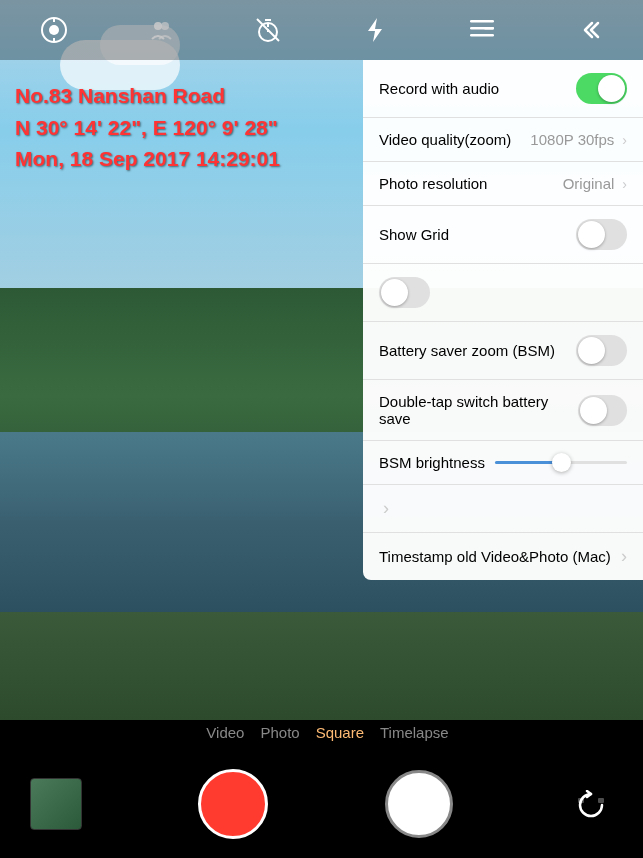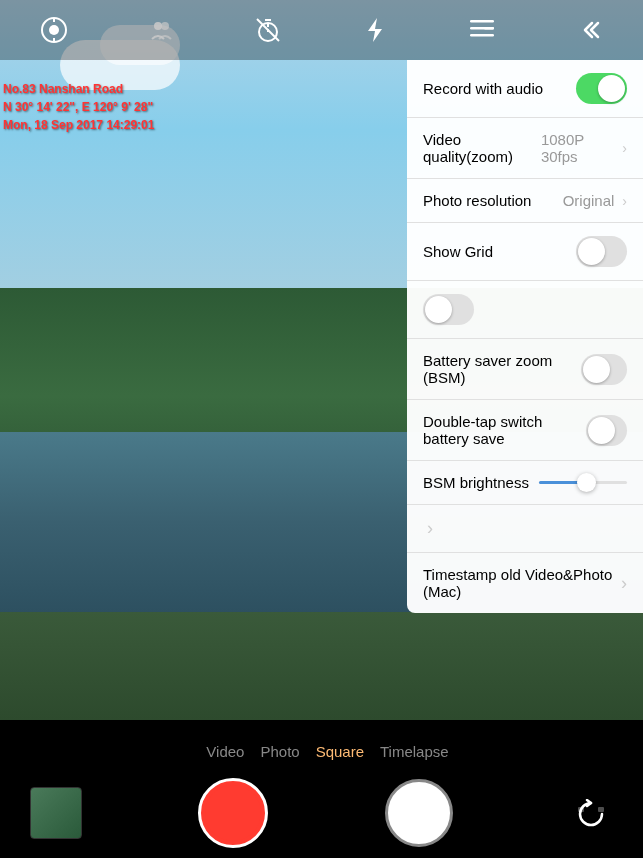--- a/index.html
+++ b/index.html
@@ -64,23 +64,23 @@
       position: absolute;
       bottom: 0; left: 0; right: 0;
       height: 15%;
       background: linear-gradient(180deg, #3a5a3a 0%, #2d4a2d 100%);
     }
 
     
     .gps-overlay {
       position: absolute;
       top: 80px;
-      left: 3px;
+      left: 15px;
       color: #ff3333;
-      font-size: 12px;
+      font-size: 21px;
       font-weight: bold;
       line-height: 1.5;
       text-shadow: 1px 1px 2px rgba(0,0,0,0.5);
     }
 
     
     .top-toolbar {
       position: absolute;
       top: 0; left: 0; right: 0;
       height: 60px;
@@ -99,21 +99,21 @@
       justify-content: center;
       color: white;
       font-size: 20px;
     }
 
     
     .settings-panel {
       position: absolute;
       top: 60px;
       right: 0;
-      width: 236px;
+      width: 280px;
       background: rgba(255,255,255,0.97);
       z-index: 20;
       border-radius: 0 0 0 8px;
     }
 
     .settings-row {
       display: flex;
       align-items: center;
       justify-content: space-between;
       padding: 13px 16px;
@@ -227,21 +227,21 @@
       display: flex;
       flex-direction: column;
       align-items: center;
     }
 
     .mode-tabs {
       display: flex;
       align-items: center;
       justify-content: center;
       gap: 16px;
-      padding-top: 23px;
+      padding-top: 4px;
       margin-bottom: 8px;
       margin-left: 12px;
     }
 
     .mode-tab {
       font-size: 15px;
       color: #888;
     }
 
     .mode-tab.active {

